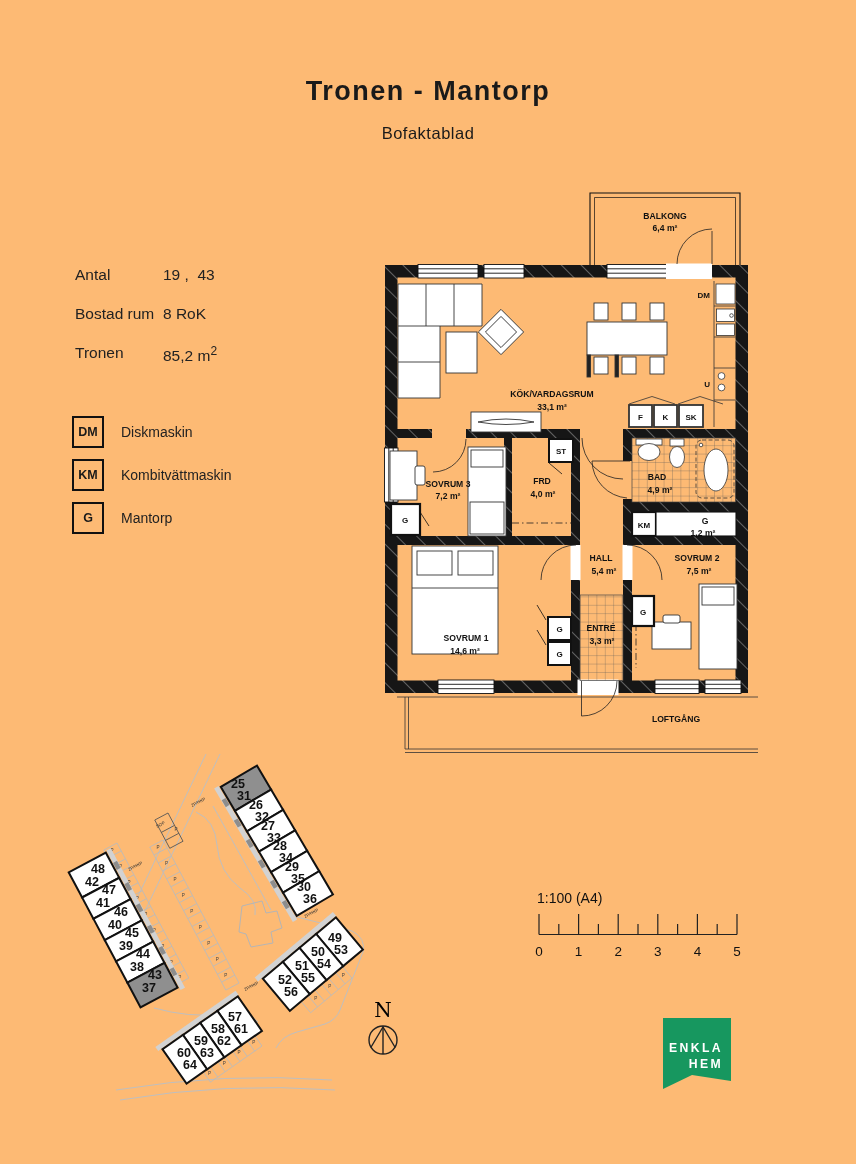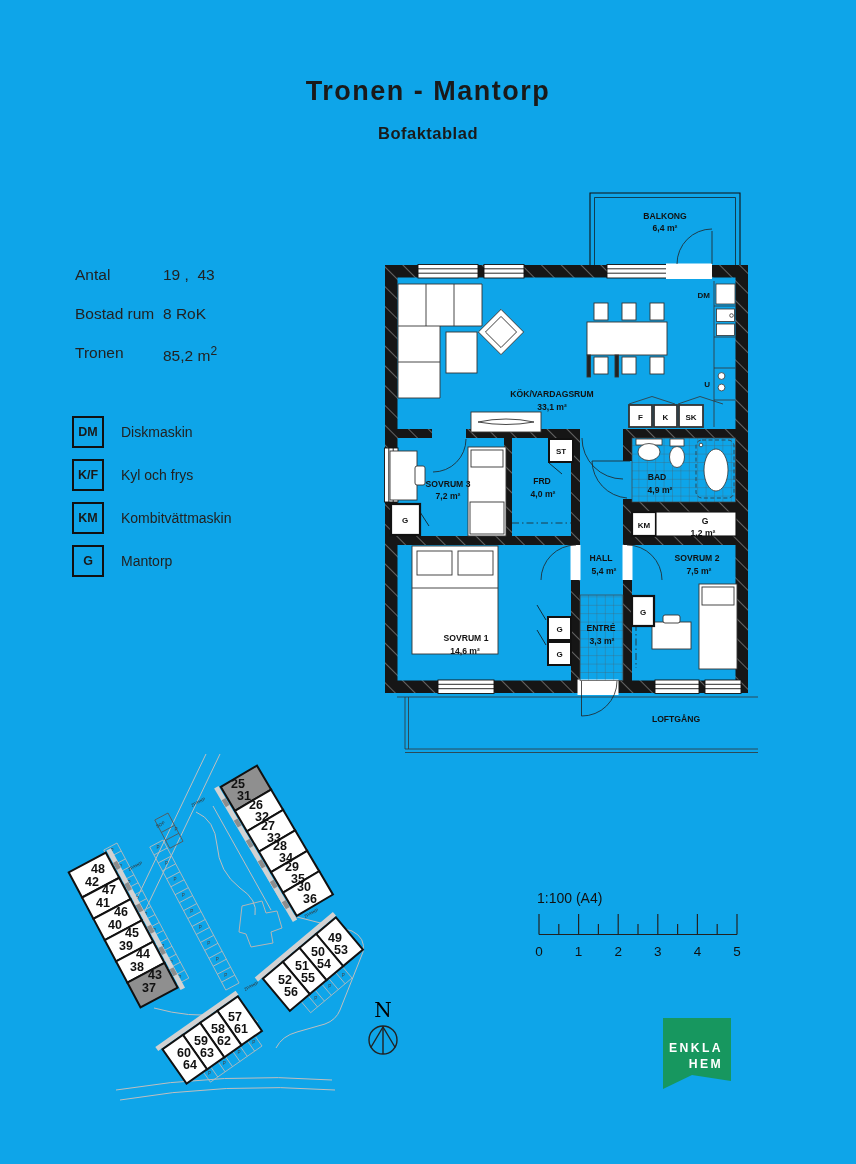--- a/index.html
+++ b/index.html
@@ -1,21 +1,21 @@
 <!DOCTYPE html>
 <html><head>
 <meta charset="utf-8">
 <style>
   html,body{margin:0;padding:0;background:#fff;}
-  .page{position:relative;width:856px;height:1164px;background:#0ea5e9;overflow:hidden;
+  .page{position:relative;width:856px;height:1164px;background:#fdba74;overflow:hidden;
         font-family:"Liberation Sans",sans-serif;color:#1a1a1a;}
   .title{position:absolute;top:76px;left:0;width:100%;text-align:center;
          font-size:27px;font-weight:700;letter-spacing:1.5px;}
   .subtitle{position:absolute;top:124px;left:0;width:100%;text-align:center;
-            font-size:16.5px;font-weight:700;letter-spacing:.5px;}
+            font-size:16.5px;font-weight:400;letter-spacing:.5px;}
   .info{position:absolute;left:75px;top:266px;font-size:15.5px;color:#222;}
   .info-row{display:flex;margin-bottom:21px;}
   .info-label{width:88px;}
   .info-value{white-space:pre;}
   .info-value sup{font-size:12px;}
   .legend{position:absolute;left:72px;top:416px;}
   .legend-row{display:flex;align-items:center;margin-bottom:11px;}
   .abbr-box{width:28px;height:28px;border:2px solid #111;display:flex;align-items:center;
             justify-content:center;font-size:12.5px;font-weight:700;flex:0 0 auto;}
   .legend-label{margin-left:17px;font-size:14px;color:#222;}
@@ -48,24 +48,20 @@
     <div class="info-row">
       <span class="info-label">Tronen</span>
       <span class="info-value"><span>85,2 m</span><sup>2</sup></span>
     </div>
   </div>
 
   <div class="legend">
     <div class="legend-row">
       <span class="abbr-box">DM</span>
       <span class="legend-label">Diskmaskin</span>
-    </div>
-    <div class="legend-row">
-      <span class="abbr-box">K/F</span>
-      <span class="legend-label">Kyl och frys</span>
     </div>
     <div class="legend-row">
       <span class="abbr-box">KM</span>
       <span class="legend-label">Kombitvättmaskin</span>
     </div>
     <div class="legend-row">
       <span class="abbr-box">G</span>
       <span class="legend-label">Mantorp</span>
     </div>
   </div>

